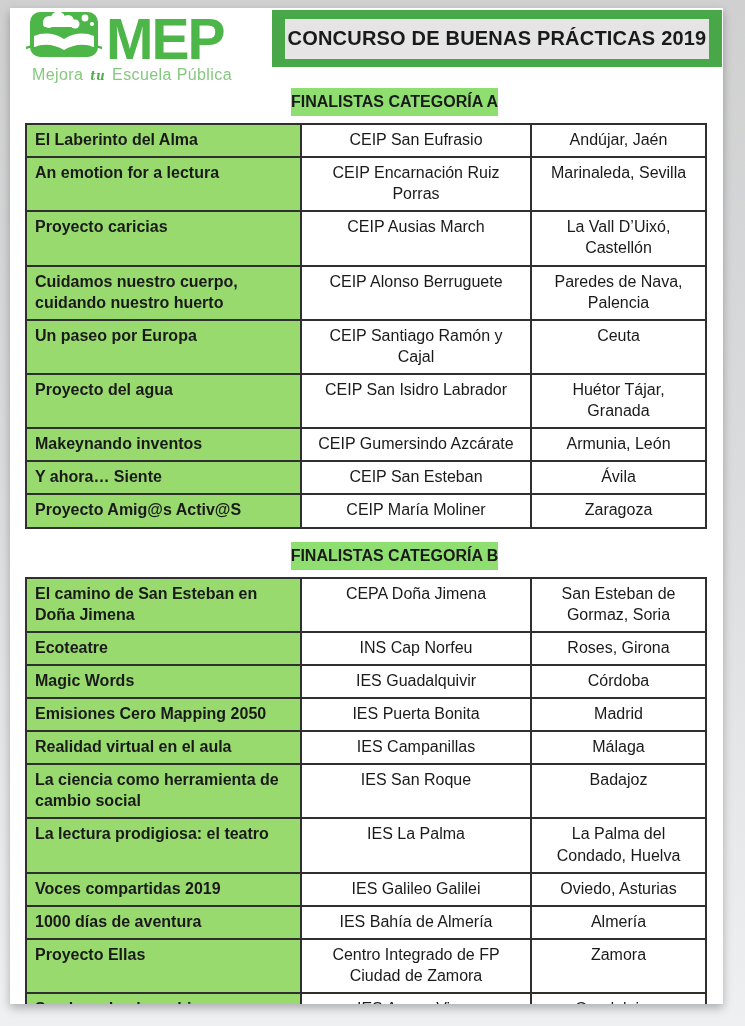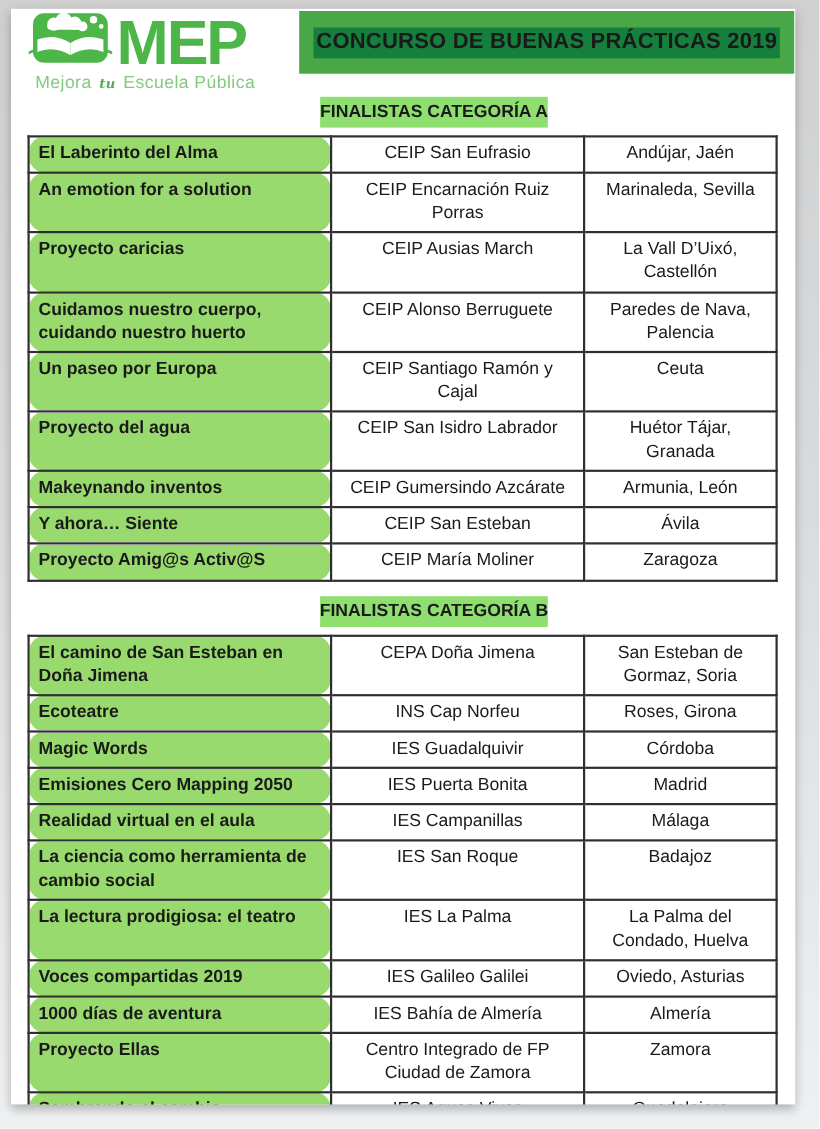--- a/index.html
+++ b/index.html
@@ -36,40 +36,40 @@
   .tagline .script{
     font-family:"DejaVu Serif",serif;font-style:italic;font-weight:bold;
     font-size:12px;color:#55ab4f;padding:0 2px;
   }
   .banner{
     position:absolute;left:262px;top:2px;width:450px;height:57px;
     background:var(--banner-green,#48a848);
     display:flex;align-items:center;justify-content:center;
   }
   .banner-box{
-    background:#15803d;width:424px;height:28px;
+    background:#e5e5e5;width:424px;height:40px;
     display:flex;align-items:center;justify-content:center;
     font-size:20px;font-weight:bold;letter-spacing:.2px;white-space:nowrap;
   }
   
   .section-title{text-align:center;margin-top:10px;}
   .section-title.b{margin-top:13px;margin-bottom:0;}
   .section-title .hl{
     position:relative;left:28px;display:inline-block;
     background:var(--highlight-green,#8edf70);
     font-size:16px;font-weight:bold;line-height:26px;padding:1px 0;
   }
   
   table{border-collapse:collapse;table-layout:fixed;width:680px;margin:7px 0 0 15px;}
   td{
     border:2px solid #2f2f2f;vertical-align:top;
     font-size:16px;line-height:1.32;padding:4px 8px 6px;
     overflow:hidden;
   }
-  td.project{background:var(--cell-green,#98da6e);font-weight:bold;border-radius:15px;}
+  td.project{background:var(--cell-green,#98da6e);font-weight:bold;}
   td.school,td.location{text-align:center;}
 </style>
 </head>
 <body>
 
 <div class="page">
 
   <div class="header">
     <div class="logo">
       <div class="logo-top">
@@ -112,21 +112,21 @@
         <col style="width:230px">
         <col style="width:175px">
       </colgroup>
     <tbody>
         <tr>
           <td class="project">El Laberinto del Alma</td>
           <td class="school">CEIP San Eufrasio</td>
           <td class="location">Andújar, Jaén</td>
         </tr>
         <tr>
-          <td class="project">An emotion for a solution</td>
+          <td class="project">An emotion for a lectura</td>
           <td class="school">CEIP Encarnación Ruiz Porras</td>
           <td class="location">Marinaleda, Sevilla</td>
         </tr>
         <tr>
           <td class="project">Proyecto caricias</td>
           <td class="school">CEIP Ausias March</td>
           <td class="location">La Vall D’Uixó, Castellón</td>
         </tr>
         <tr>
           <td class="project">Cuidamos nuestro cuerpo, cuidando nuestro huerto</td>

